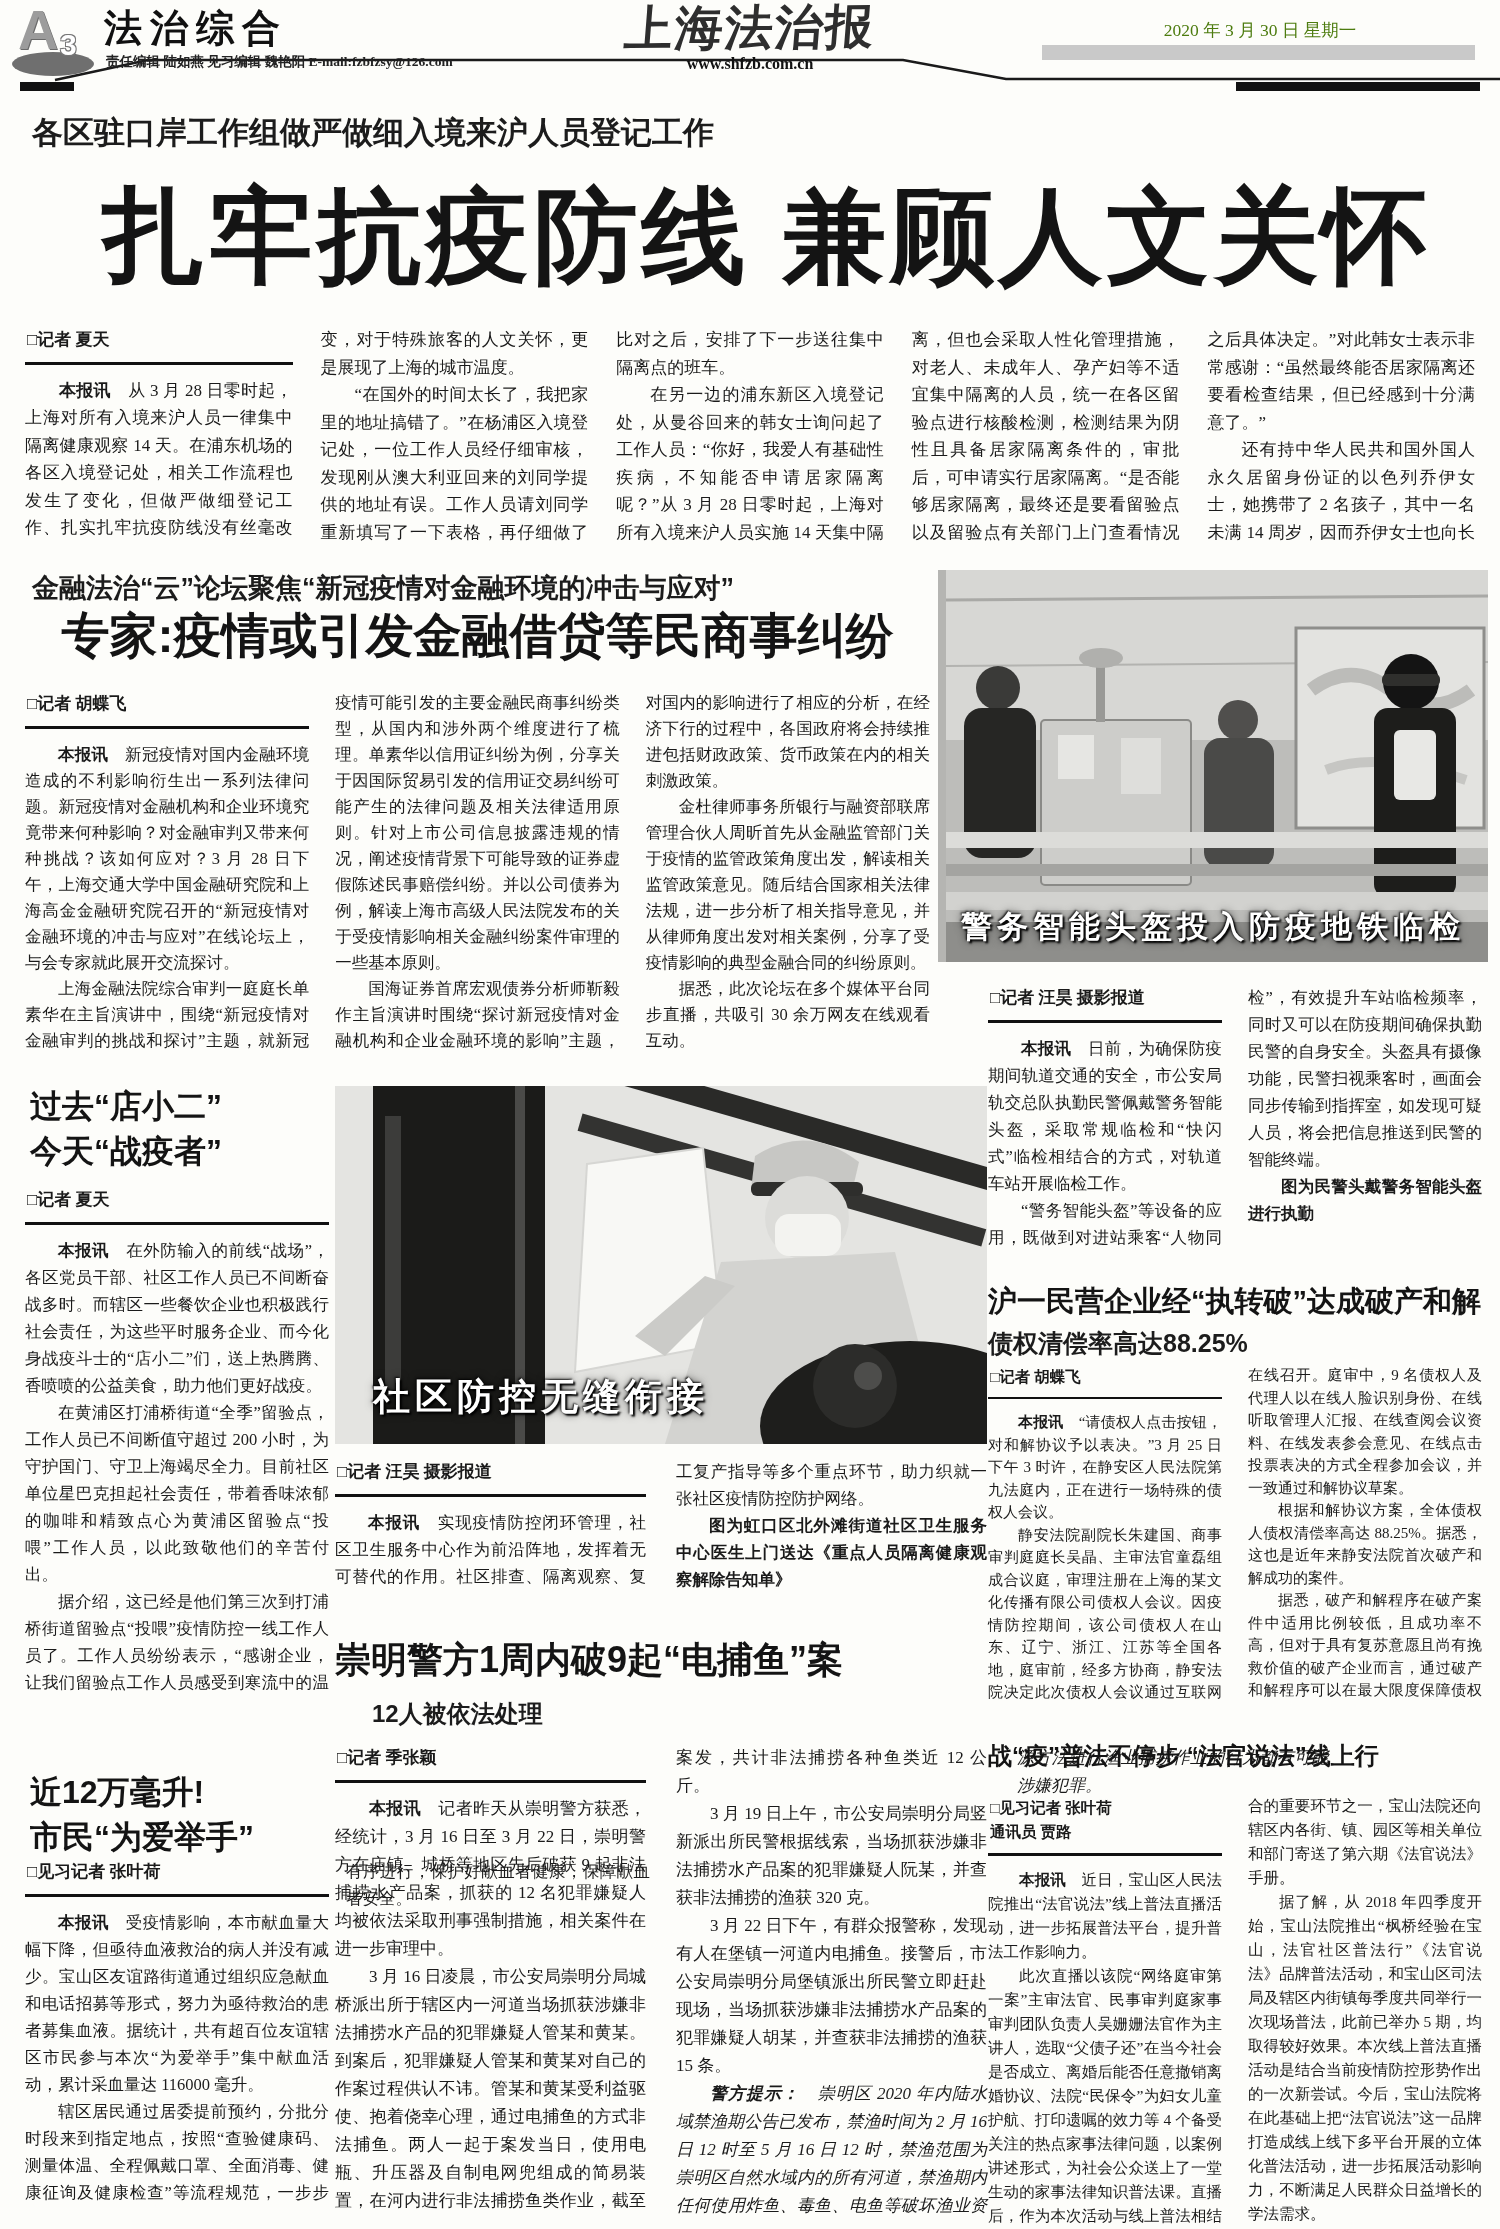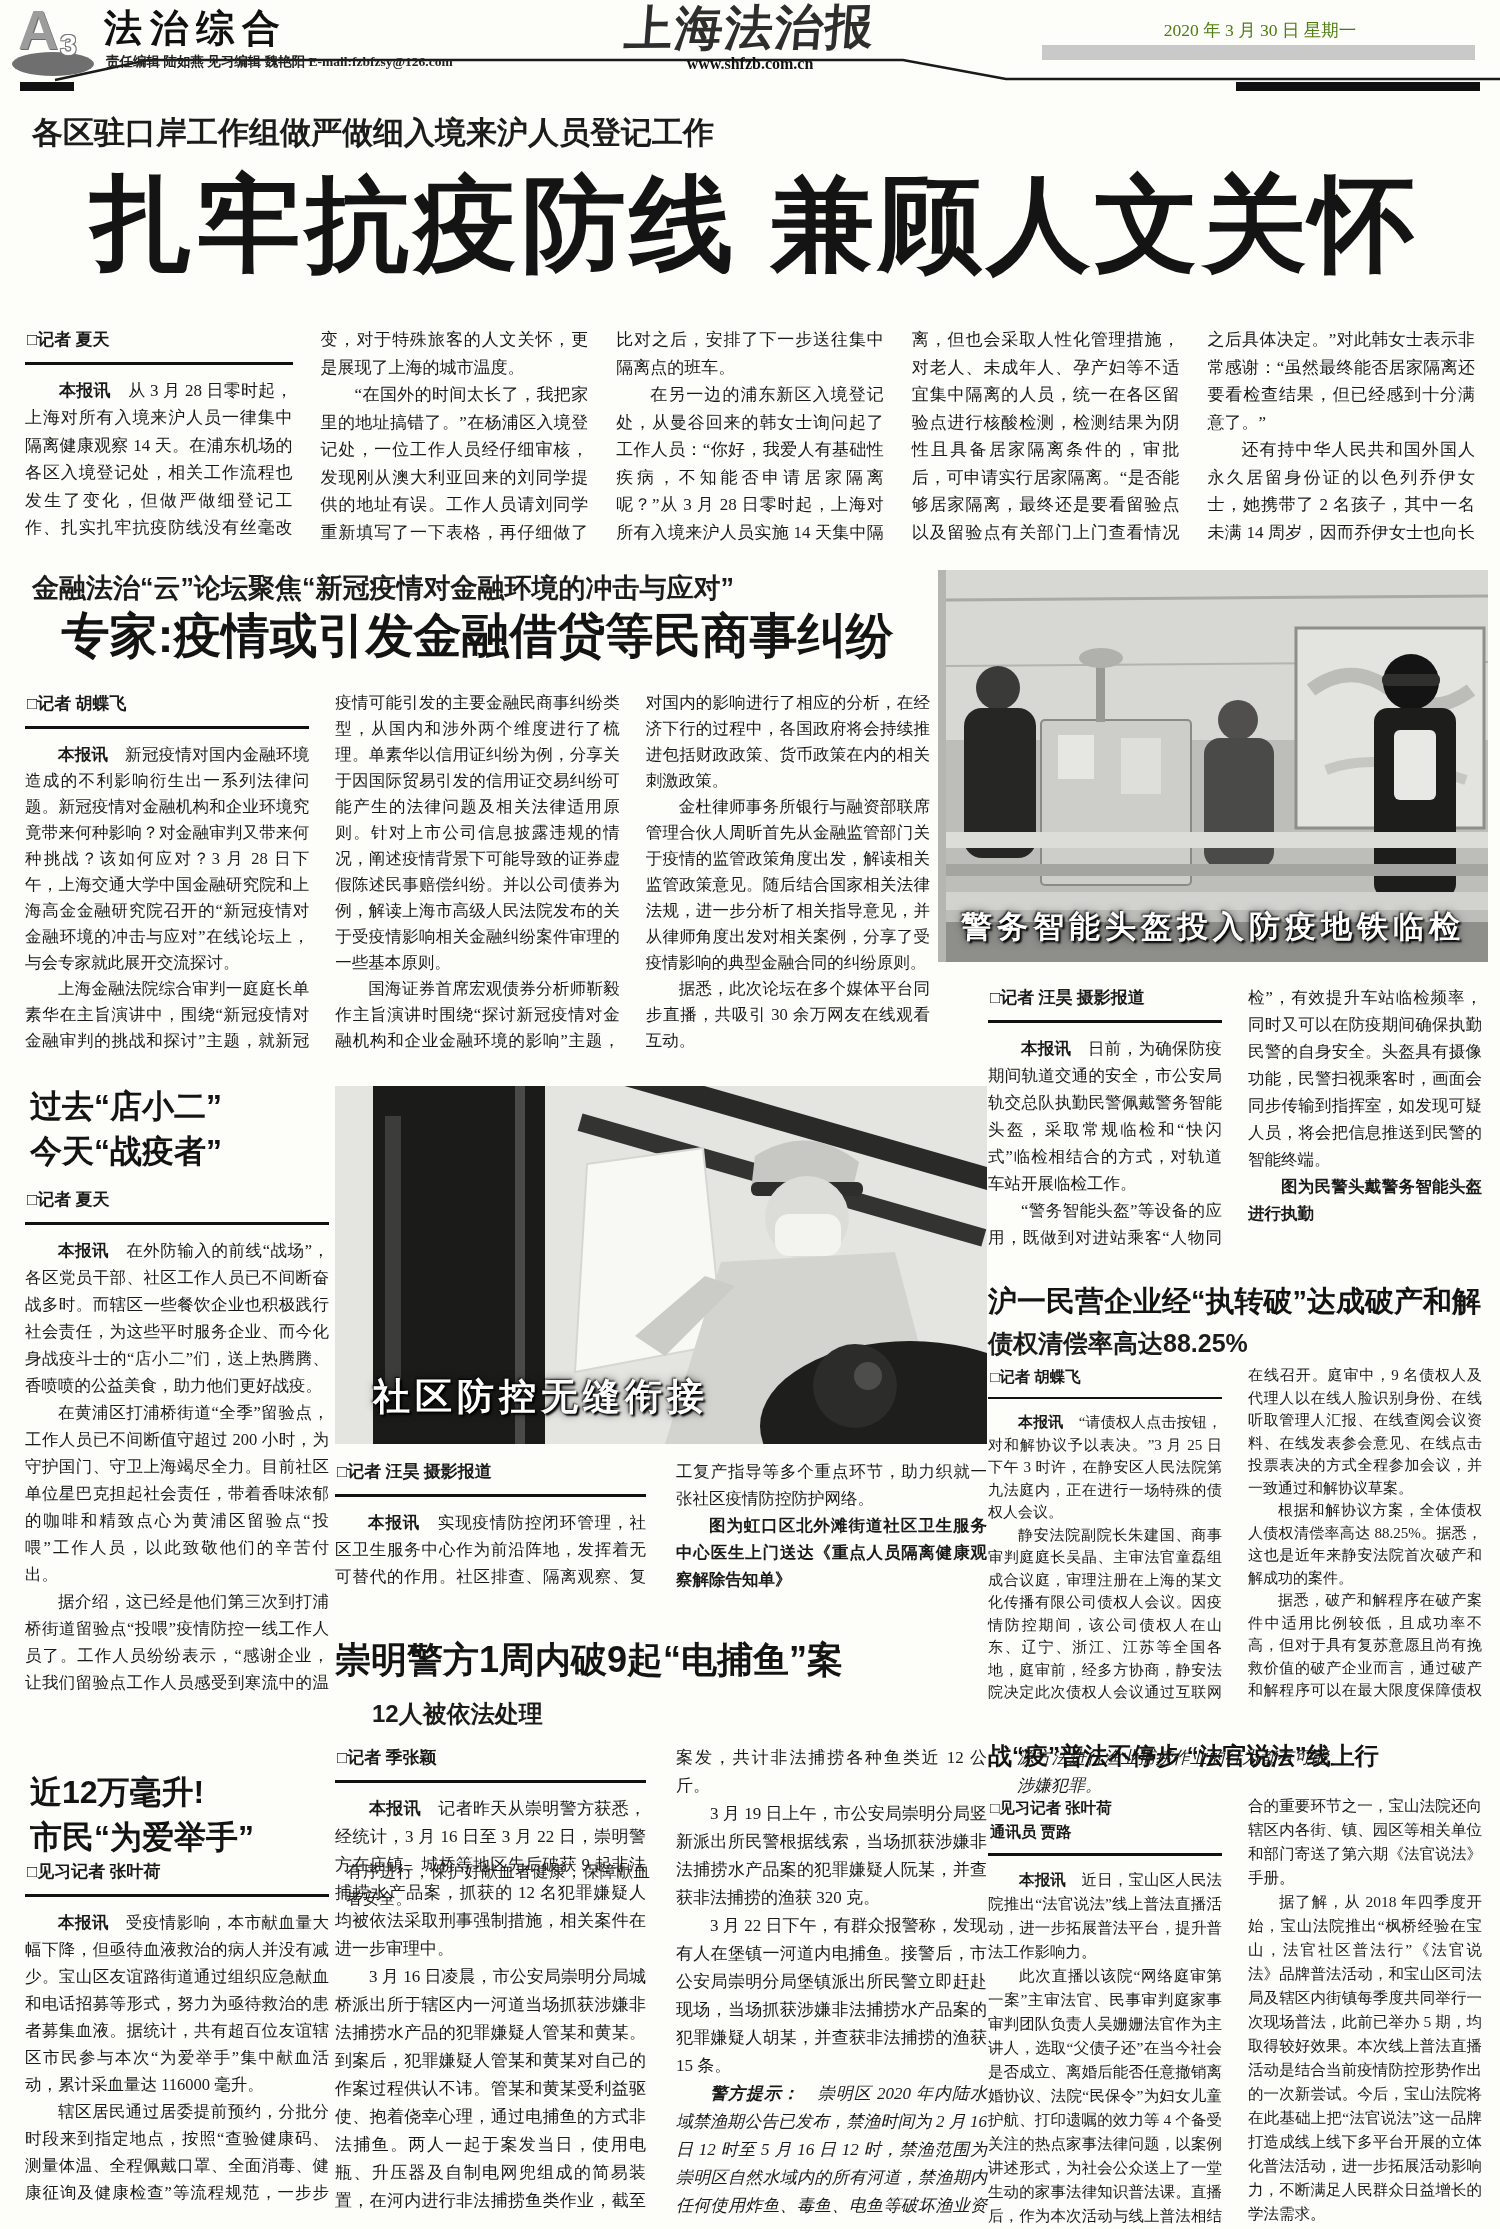--- a/index.html
+++ b/index.html
@@ -93,21 +93,21 @@
   <div class="editors">责任编辑 陆如燕 见习编辑 魏艳阳 E-mail:fzbfzsy@126.com</div>
   <div class="masthead">上海法治报</div>
   <div class="website">www.shfzb.com.cn</div>
   <div class="dateline">2020 年 3 月 30 日 星期一</div>
   <div class="graybar"></div>
   <div class="bar-left"></div>
   <div class="bar-right"></div>
 
   <section>
     <div class="kicker lead-kicker">各区驻口岸工作组做严做细入境来沪人员登记工作</div>
-    <h1 class="headline-major lead-headline" style="margin:4px">扎牢抗疫防线 兼顾人文关怀</h1>
+    <h1 class="headline-major lead-headline" style="margin:16px">扎牢抗疫防线 兼顾人文关怀</h1>
     <div class="cols lead-cols">
       <div class="byline">□记者 夏天</div>
     <p class="para"><b>本报讯</b>　从 3 月 28 日零时起，上海对所有入境来沪人员一律集中隔离健康观察 14 天。在浦东机场的各区入境登记处，相关工作流程也发生了变化，但做严做细登记工作、扎实扎牢抗疫防线没有丝毫改变，对于特殊旅客的人文关怀，更是展现了上海的城市温度。</p>
         <p class="para">“在国外的时间太长了，我把家里的地址搞错了。”在杨浦区入境登记处，一位工作人员经仔细审核，发现刚从澳大利亚回来的刘同学提供的地址有误。工作人员请刘同学重新填写了一下表格，再仔细做了比对之后，安排了下一步送往集中隔离点的班车。</p>
         <p class="para">在另一边的浦东新区入境登记处，从曼谷回来的韩女士询问起了工作人员：“你好，我爱人有基础性疾病，不知能否申请居家隔离呢？”从 3 月 28 日零时起，上海对所有入境来沪人员实施 14 天集中隔离，但也会采取人性化管理措施，对老人、未成年人、孕产妇等不适宜集中隔离的人员，统一在各区留验点进行核酸检测，检测结果为阴性且具备居家隔离条件的，审批后，可申请实行居家隔离。“是否能够居家隔离，最终还是要看留验点以及留验点有关部门上门查看情况之后具体决定。”对此韩女士表示非常感谢：“虽然最终能否居家隔离还要看检查结果，但已经感到十分满意了。”</p>
         <p class="para">还有持中华人民共和国外国人永久居留身份证的以色列乔伊女士，她携带了 2 名孩子，其中一名未满 14 周岁，因而乔伊女士也向长宁区申请居家隔离。长宁区驻点工作人员与留验点和街道取得联系后，表示会根据实际情况决定是否给予其居家隔离，并请乔伊女士放心。</p>
       </div>
   </section>
 
   <section>

